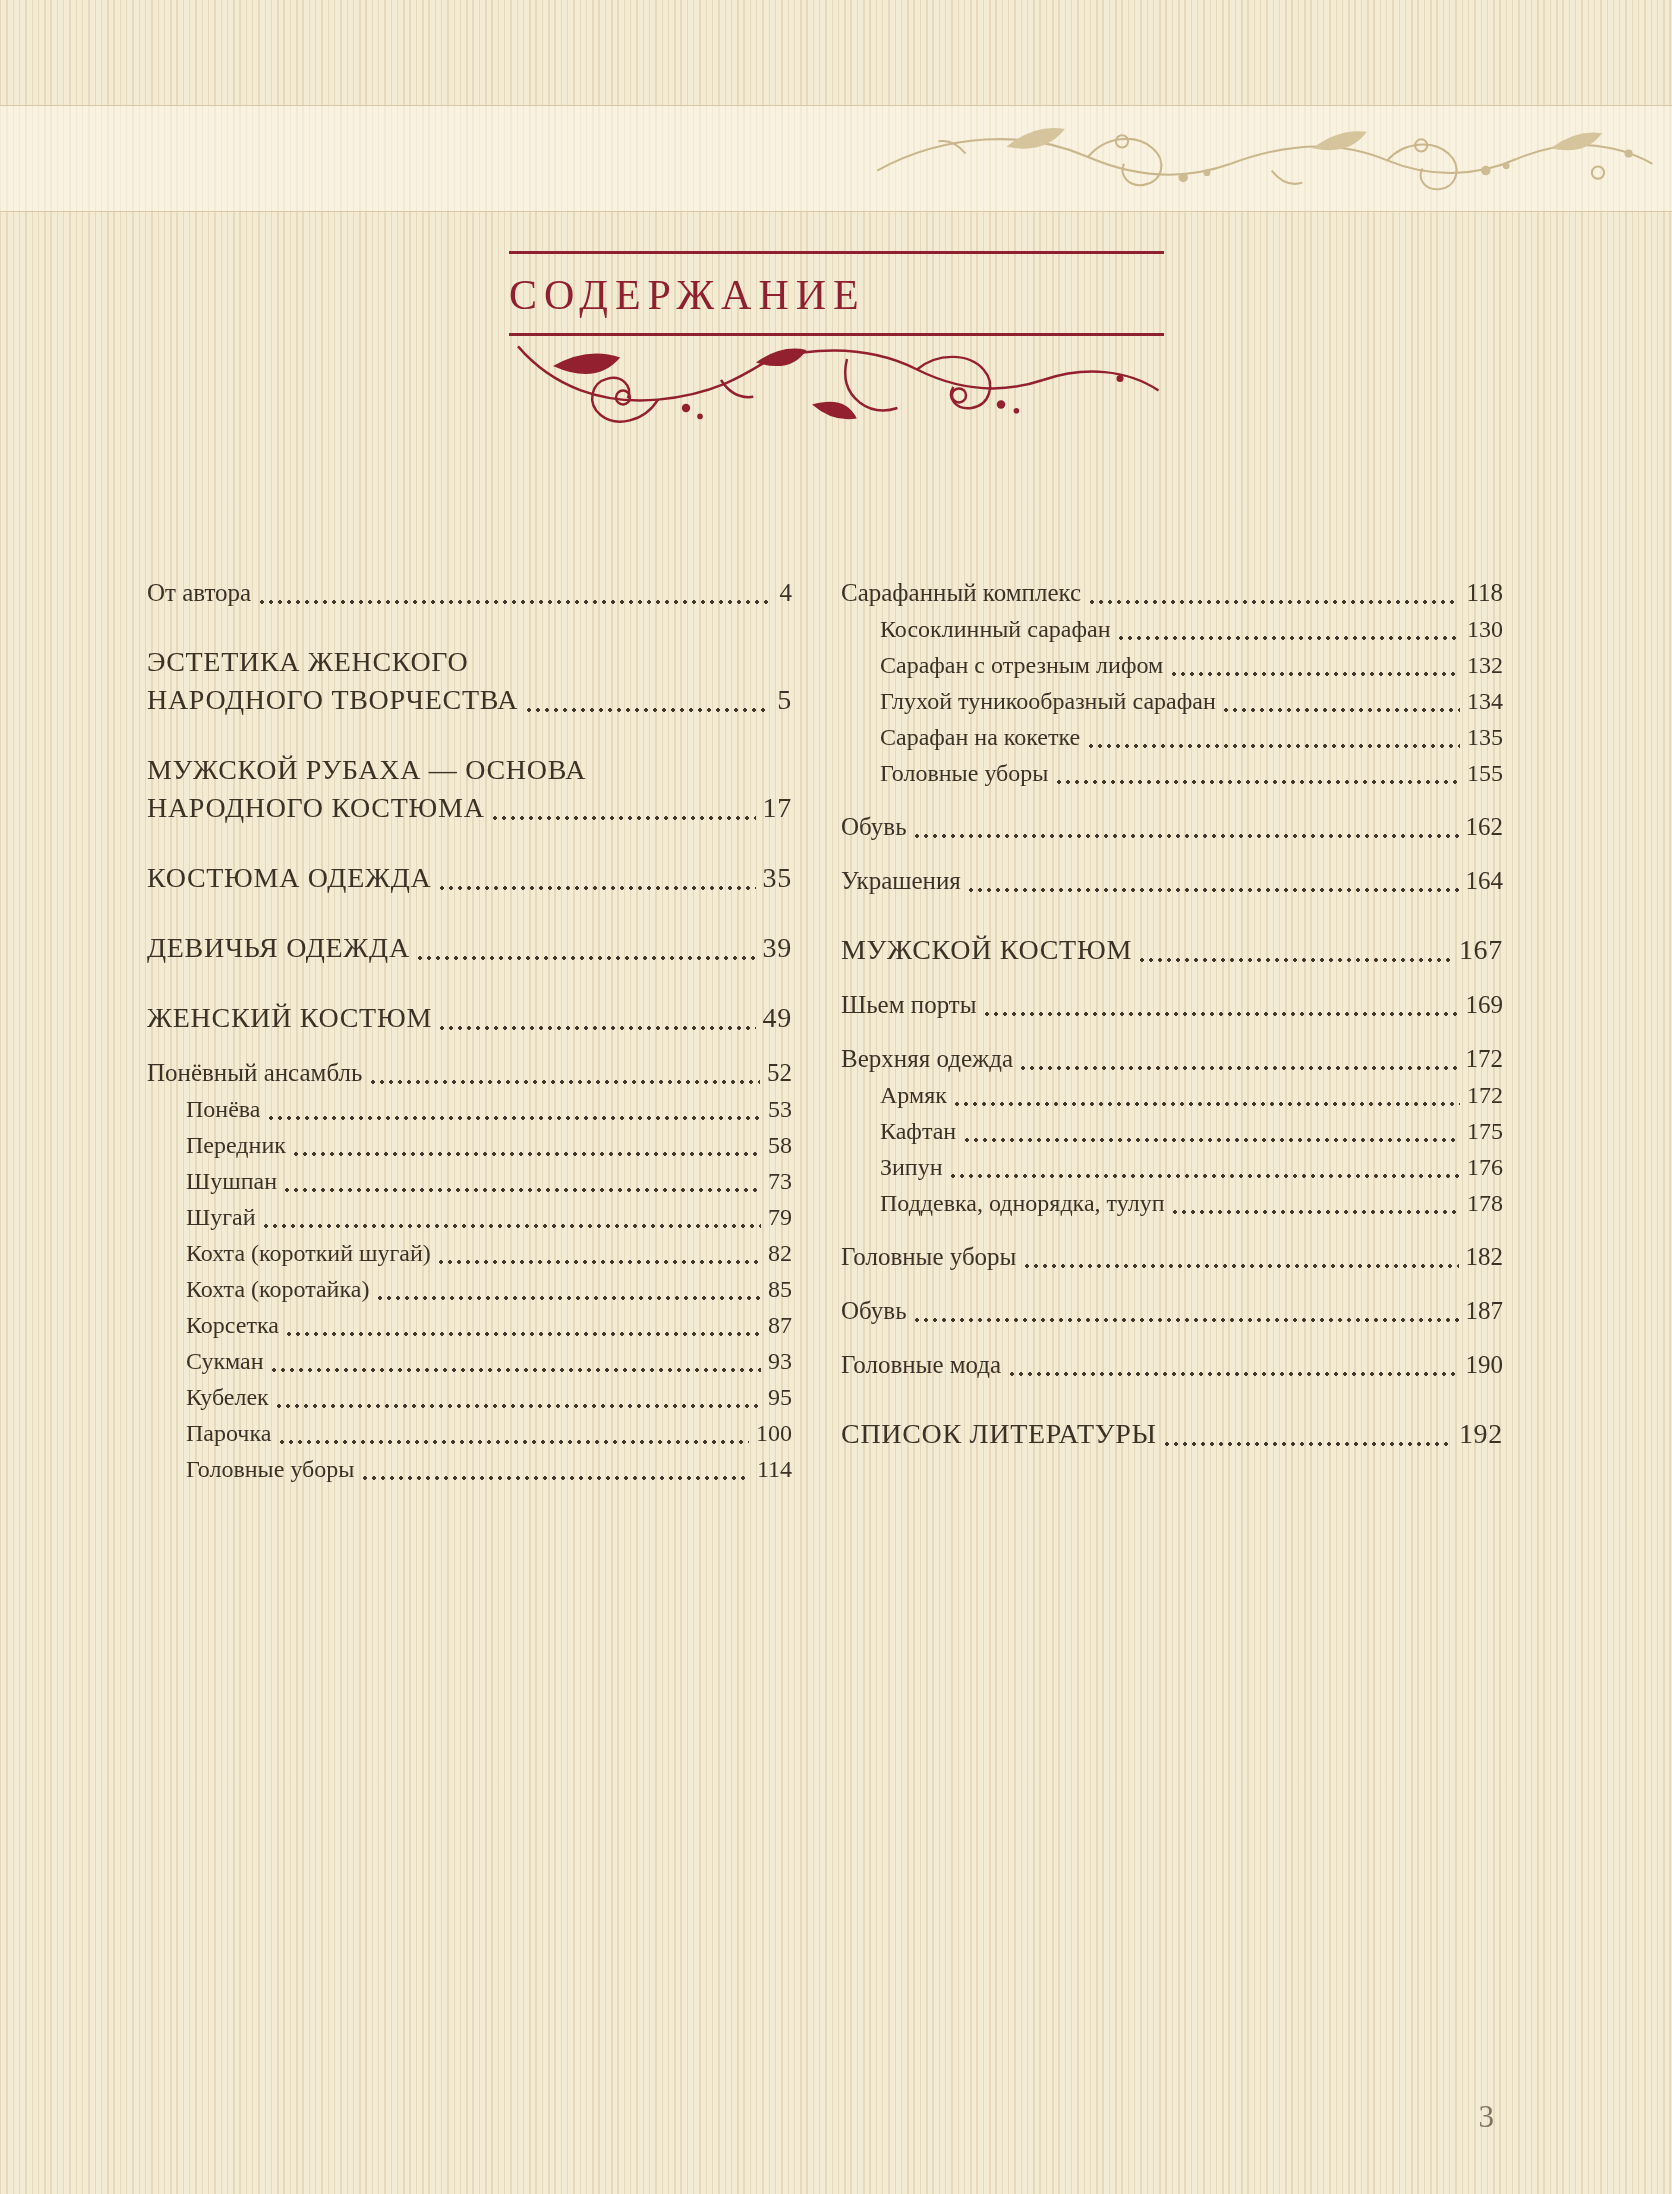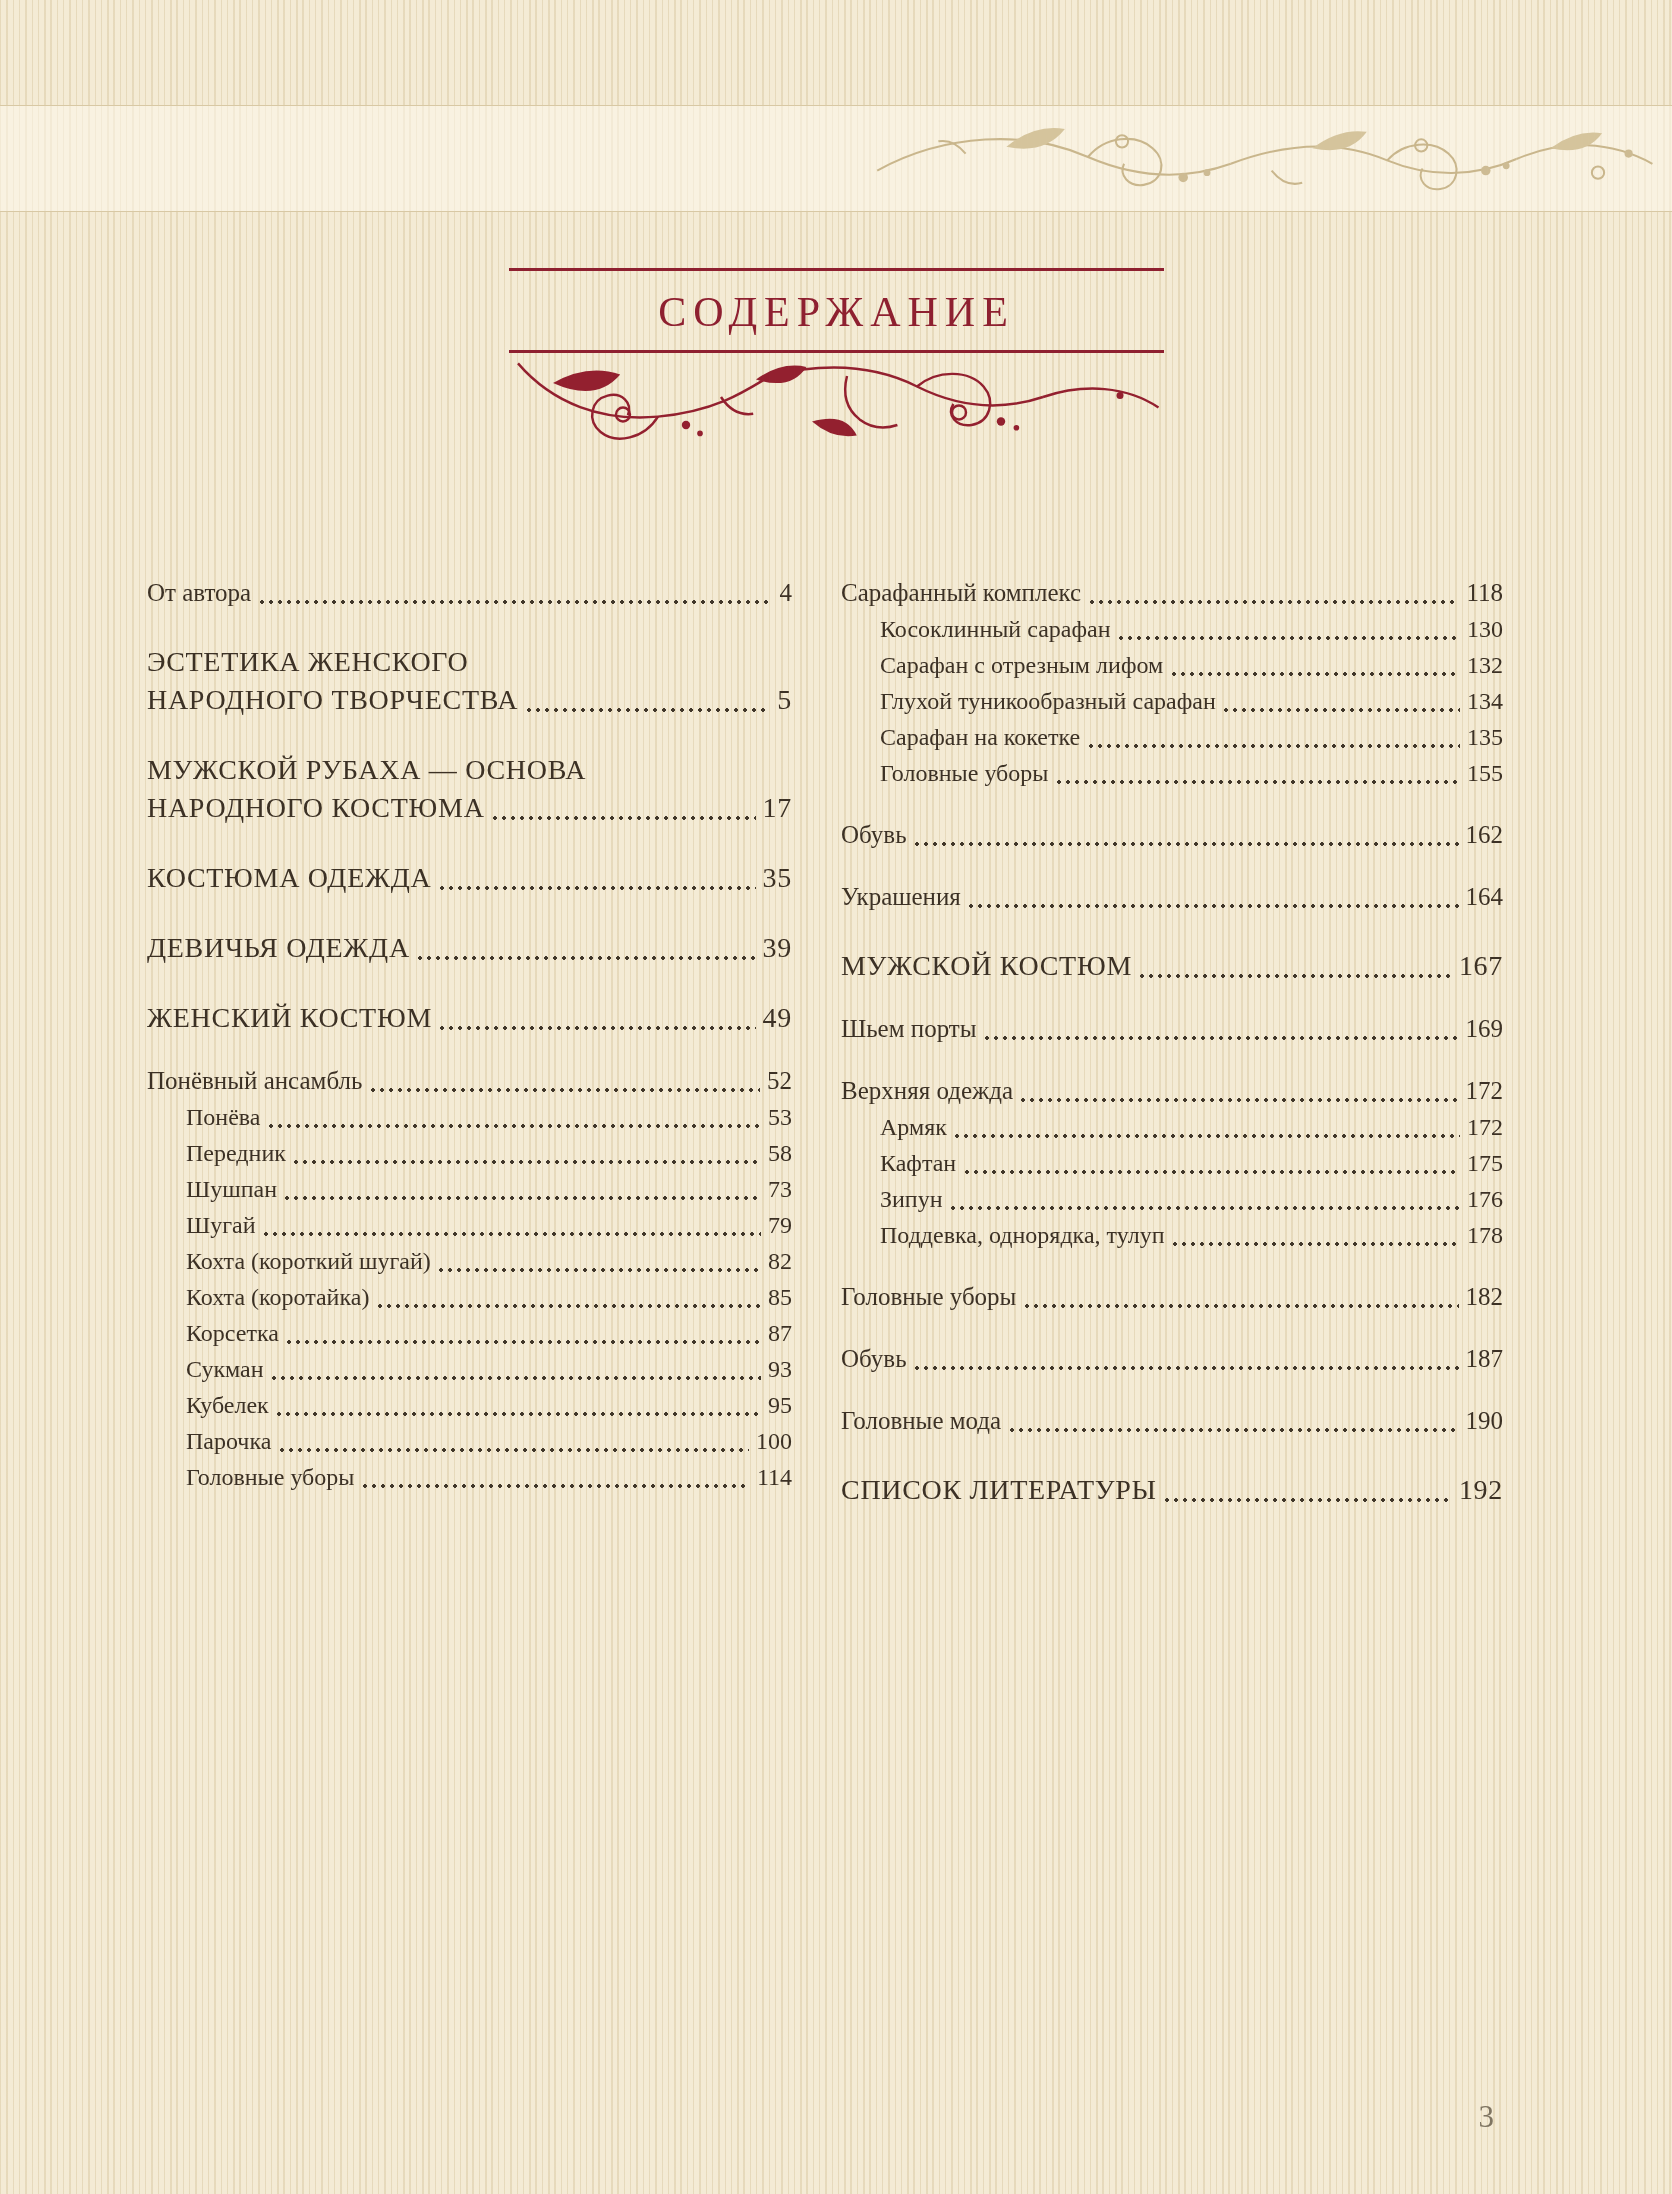--- a/index.html
+++ b/index.html
@@ -17,38 +17,38 @@
   
   .band{
     position:absolute;left:0;top:105px;width:100%;height:105px;
     background-color:rgba(253,248,235,0.55);
     border-top:1.4px solid #d8c8a4;
     border-bottom:1.4px solid #d8c8a4;
   }
   .band svg{position:absolute;right:7px;top:0;height:102px;}
 
   
-  .title-block{position:absolute;top:268px;left:509px;width:655px;text-align:center;}
+  .title-block{position:absolute;top:251px;left:509px;width:655px;text-align:left;}
   .rule{height:2.8px;background:#8e2030;}
   .page-title{
     margin:17px 0 14px;
     font-size:42px;font-weight:normal;
     letter-spacing:7px;color:#8e2030;
   }
   .title-flourish svg{display:block;margin:2.8px auto 0;width:100%;height:112px;}
 
   
   .col{position:absolute;top:575px;}
   .col-left{left:147px;width:645px;}
   .col-right{left:841px;width:662px;}
 
   .toc-row{font-size:25px;line-height:36px;}
   .toc-row:first-child{margin-top:0;}
   .row-caps{font-size:28px;line-height:38px;margin-top:32px;letter-spacing:0.7px;}
-  .row-entry{margin-top:26px;}
+  .row-entry{margin-top:18px;}
   .row-sub{font-size:24px;line-height:36px;margin-top:0;padding-left:39px;}
 
   .lmain{display:flex;align-items:baseline;text-align:center;}
   .lbl{white-space:nowrap;}
   .pg{white-space:nowrap;}
   .dots{
     flex:1 1 auto;min-width:17px;height:4.2px;
     align-self:flex-end;margin:0 7px 7px 8.4px;
     background-image:radial-gradient(circle at 2.1px 2.1px,#41372a 1.8px,rgba(0,0,0,0) 2px);
     background-size:9px 4.2px;background-repeat:repeat-x;background-position:left bottom;

